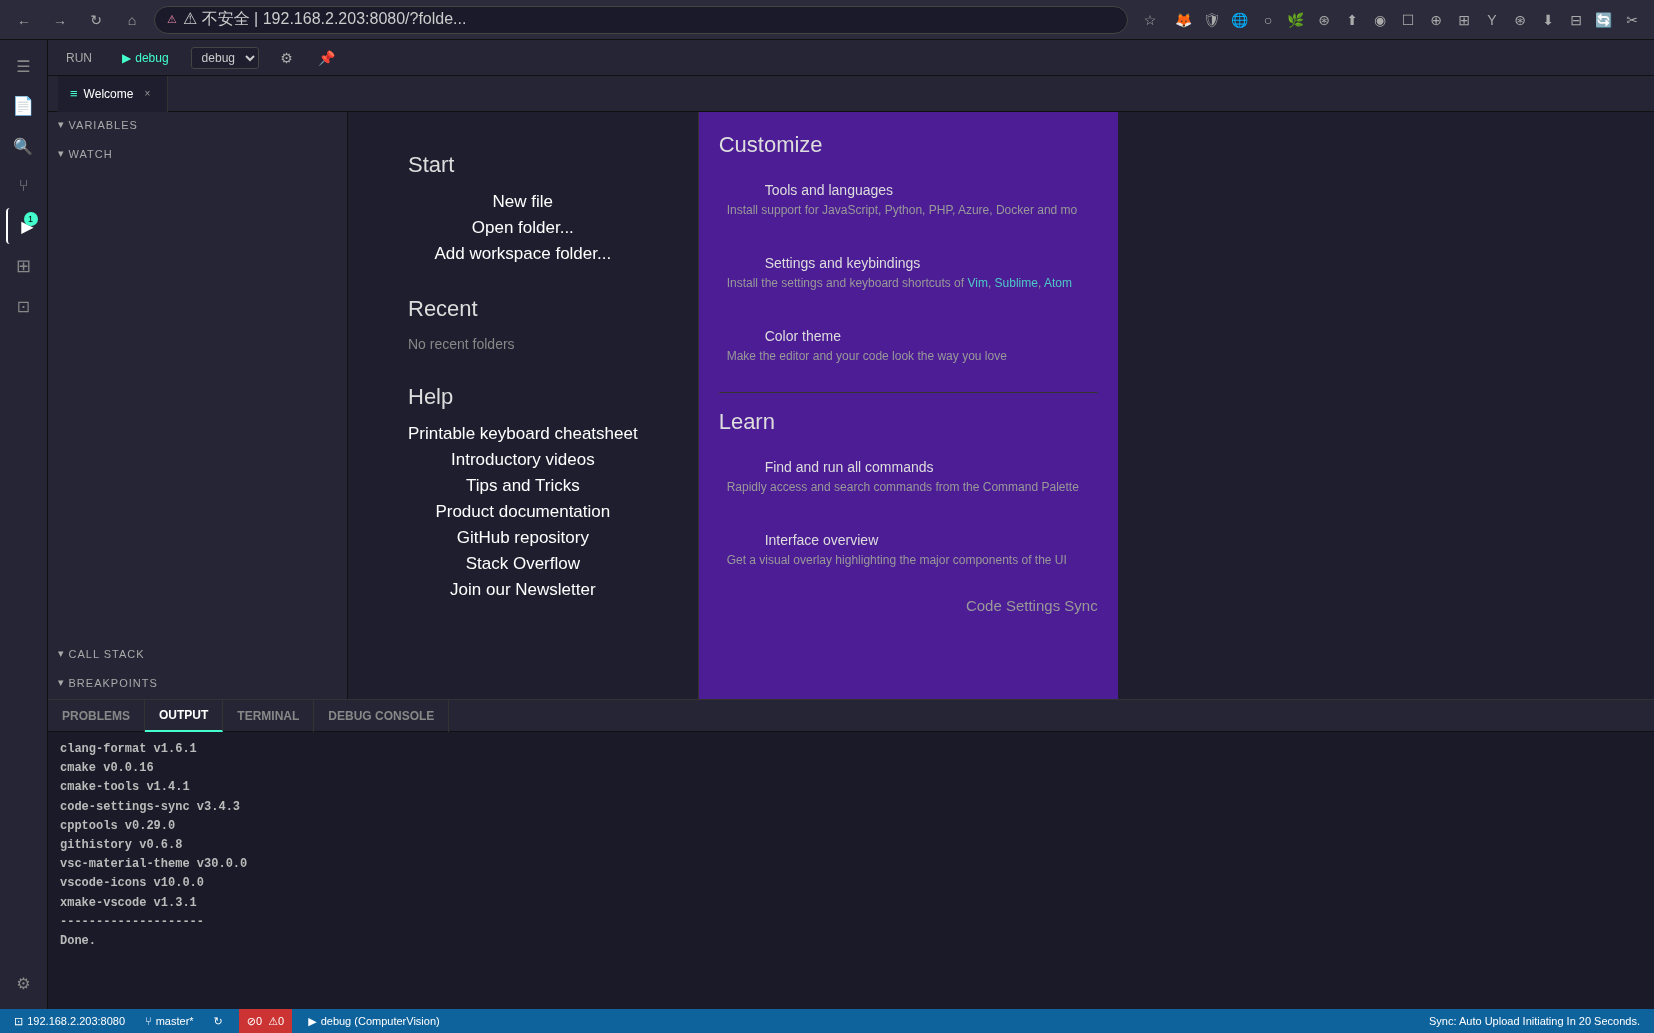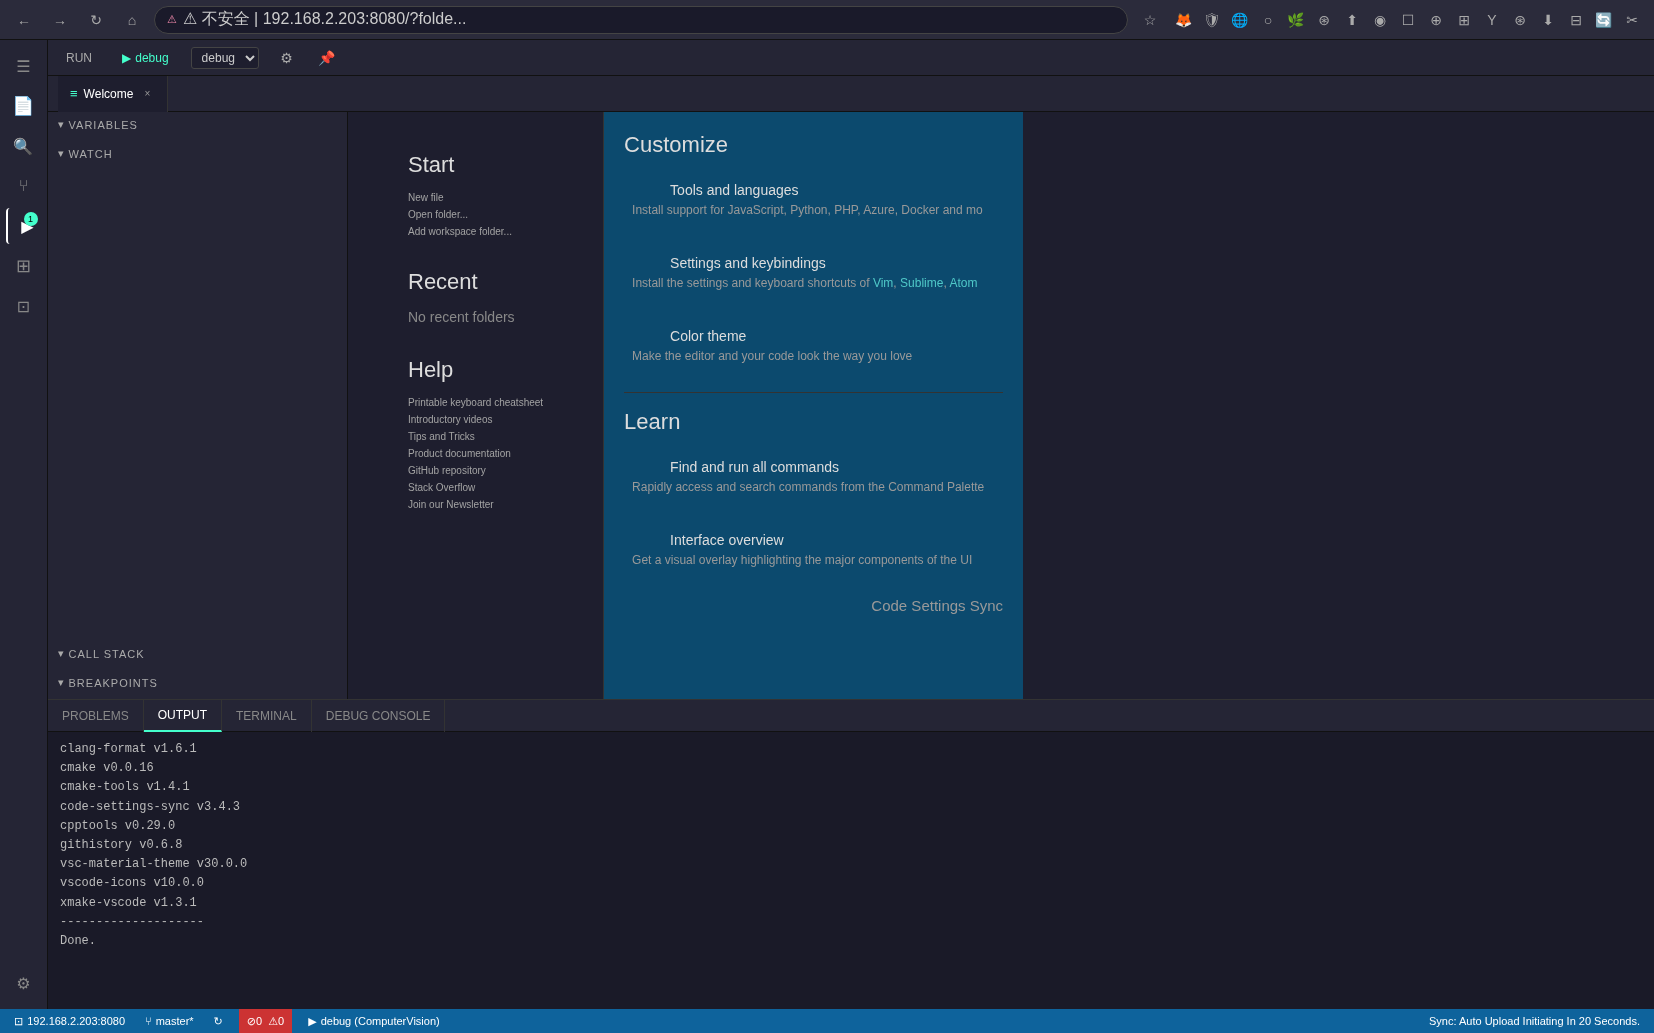--- a/index.html
+++ b/index.html
@@ -178,34 +178,35 @@
       height: 100%;
     }
     .welcome-section { margin-bottom: 32px; }
     .section-title {
       font-size: 22px; color: #ddd;
       margin-bottom: 14px;
       font-weight: 300;
     }
     .welcome-link {
       display: block;
-      color: #a3a3a3;
-      font-size: 10px;
+      color: #ffffff;
+      font-size: 17px;
       text-decoration: none;
       margin-bottom: 6px;
       cursor: pointer;
+      text-align: center;
     }
     .no-recent {
       color: #888; font-size: 14px;
     }
 
     
     .right-panel {
       width: 420px;
-      background: #0c4a6e;
+      background: #4c1d95;
       border-left: 1px solid #333;
       overflow-y: auto;
       padding: 20px;
     }
     .right-section-title {
       font-size: 22px; color: #ddd; font-weight: 300;
       margin-bottom: 16px;
     }
     .right-item {
       margin-bottom: 20px; cursor: pointer; padding: 8px;
@@ -238,21 +239,21 @@
       flex: 1;
       display: flex;
       overflow: hidden;
     }
 
     
     .bottom-panel {
       height: 310px;
       background: #1a1a28;
       border-top: 1px solid #333;
-      display: flex; flex-direction: column;
+      display: flex; flex-direction: column; font-weight: bold;
     }
     .panel-tabs {
       height: 32px;
       background: #252535;
       display: flex; align-items: center;
       border-bottom: 1px solid #111;
     }
     .panel-tab {
       padding: 0 14px; height: 32px;
       display: flex; align-items: center;

